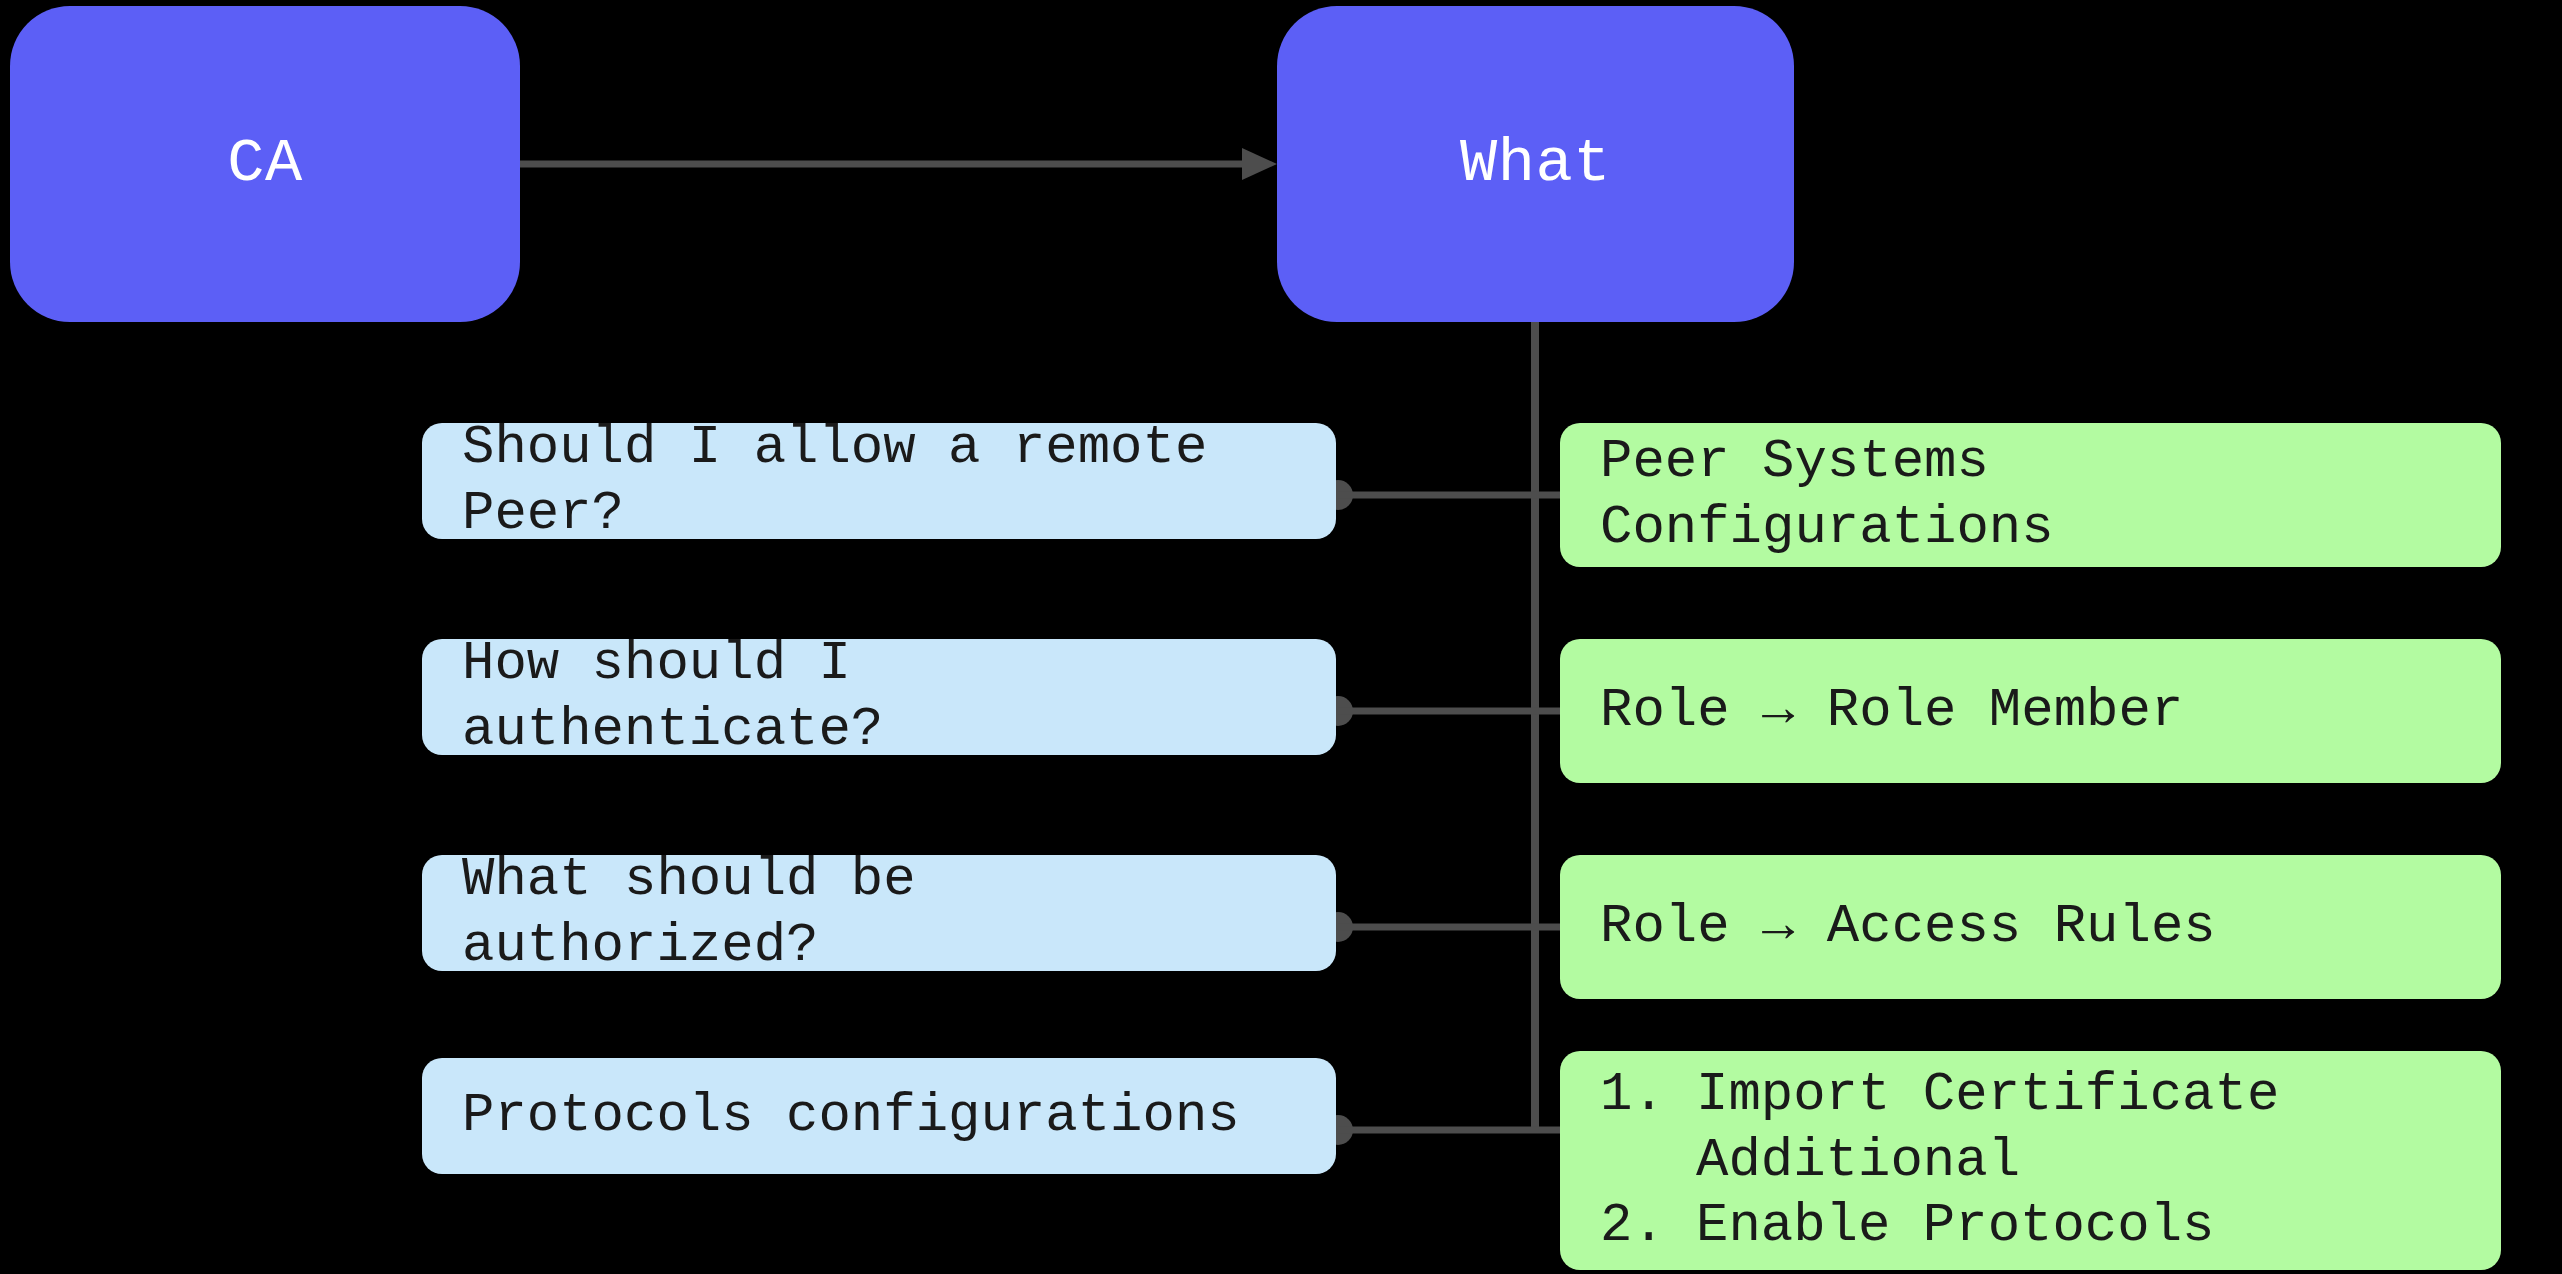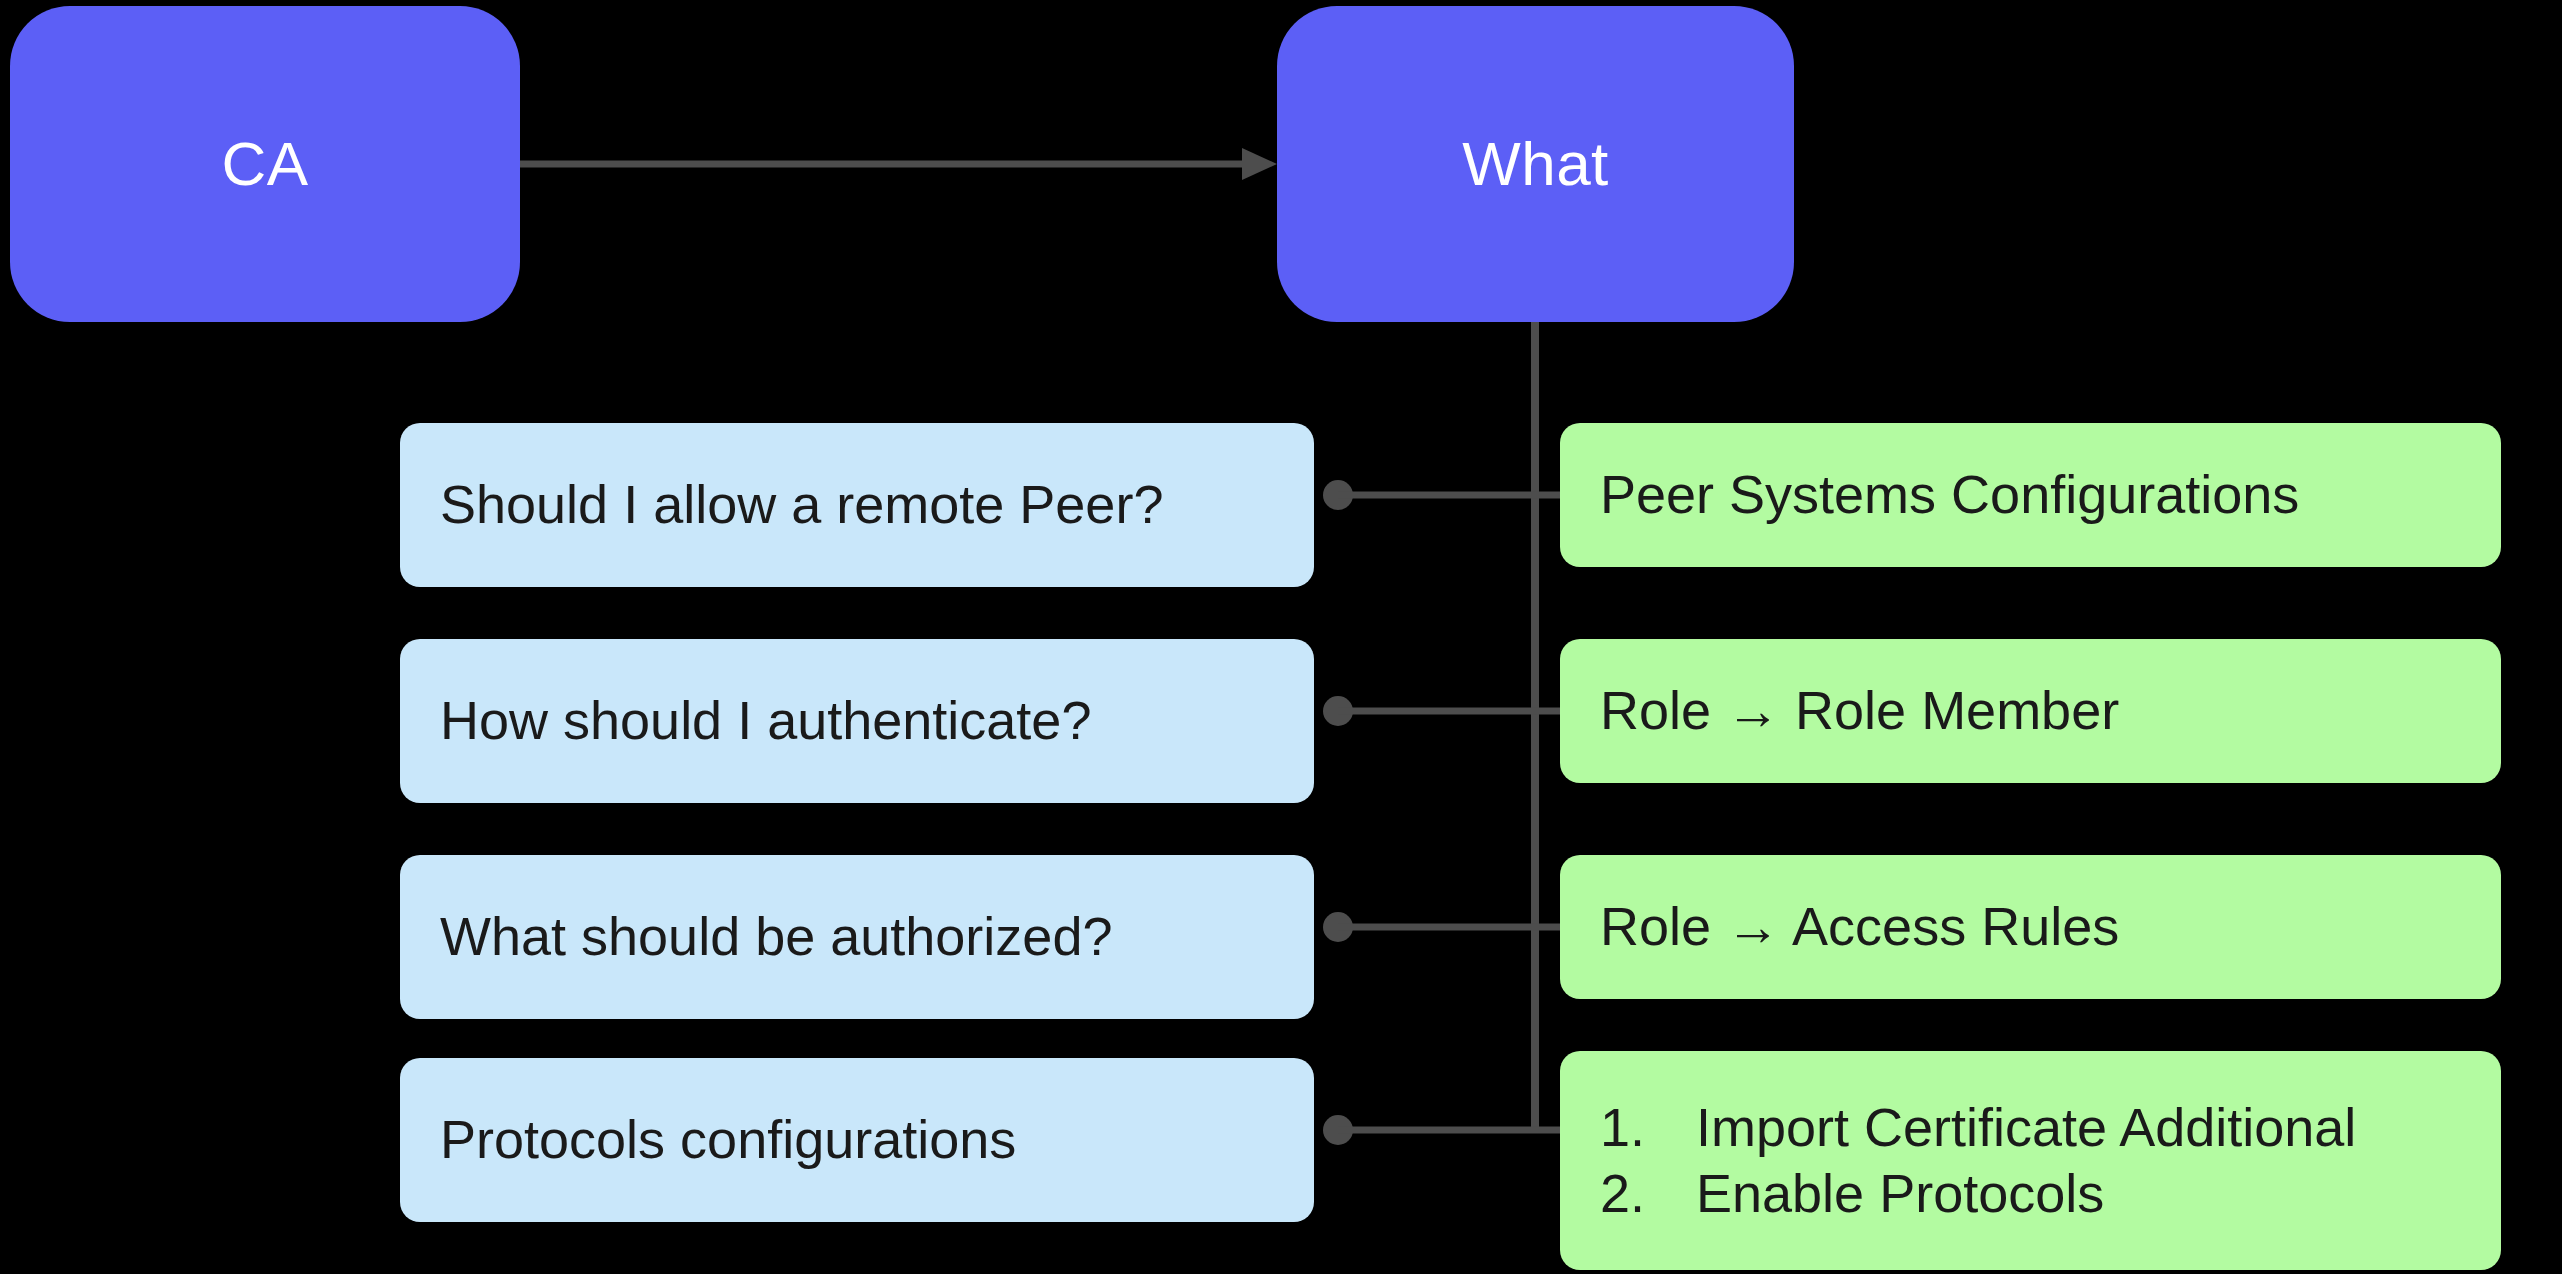--- a/index.html
+++ b/index.html
@@ -11,21 +11,21 @@
     --c-connector: #4D4D4D;
     --c-box_text: #1A1A1A;
   }
   * { margin: 0; padding: 0; box-sizing: border-box; }
   html, body { background: var(--c-background); }
   .canvas {
     position: relative;
     width: 2562px;
     height: 1274px;
     background: var(--c-background);
-    font-family: Liberation Sans, sans-serif;
+    font-family: Liberation Mono, monospace;
     overflow: hidden;
   }
   .connector-layer {
     position: absolute;
     left: 0; top: 0;
     width: 2562px; height: 1274px;
   }
   .node {
     position: absolute;
     background: var(--c-node);
@@ -43,21 +43,21 @@
   .qbox, .abox {
     position: absolute;
     display: flex;
     align-items: center;
     font-size: 54px;
     line-height: 1.22;
     color: var(--c-box_text);
     border-radius: 20px;
     padding: 0 40px;
   }
-  .qbox { left: 400px; width: 914px; height: 164px; background: var(--c-question); }
+  .qbox { left: 422px; width: 914px; height: 116px; background: var(--c-question); }
   .abox { left: 1560px; width: 941px; height: 144px; background: var(--c-answer); }
   .row1 { top: 423px; }
   .row2 { top: 639px; }
   .row3 { top: 855px; }
   .qbox.row4 { top: 1058px; }
   .abox.row4 { top: 1051px; height: 219px; }
   .num-list { display: flex; flex-direction: column; }
   .num-item { display: flex; }
   .num-item .num { width: 96px; flex: 0 0 96px; }
 </style>

